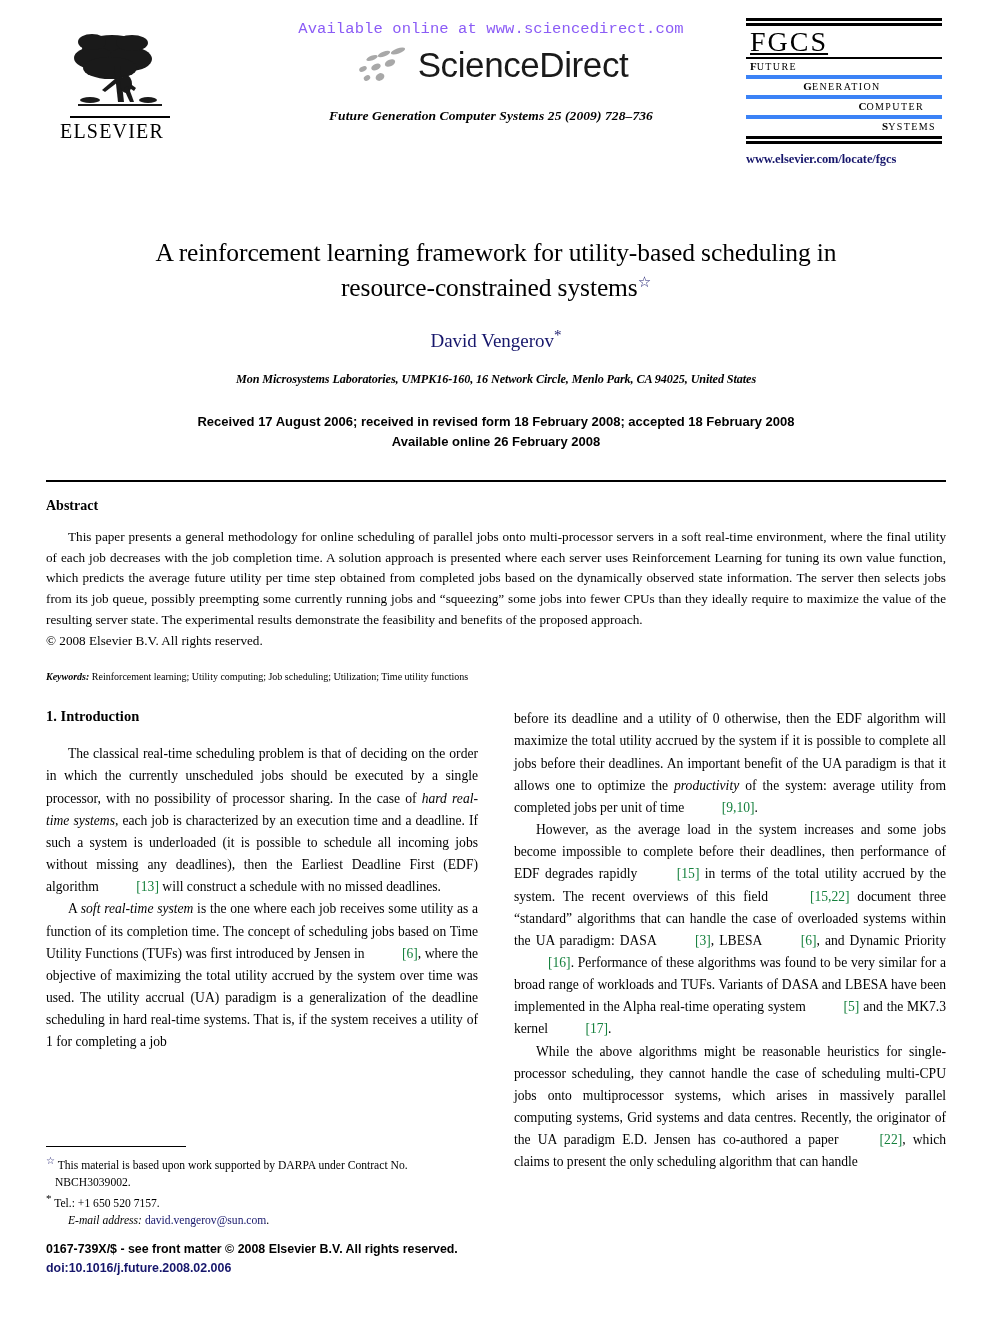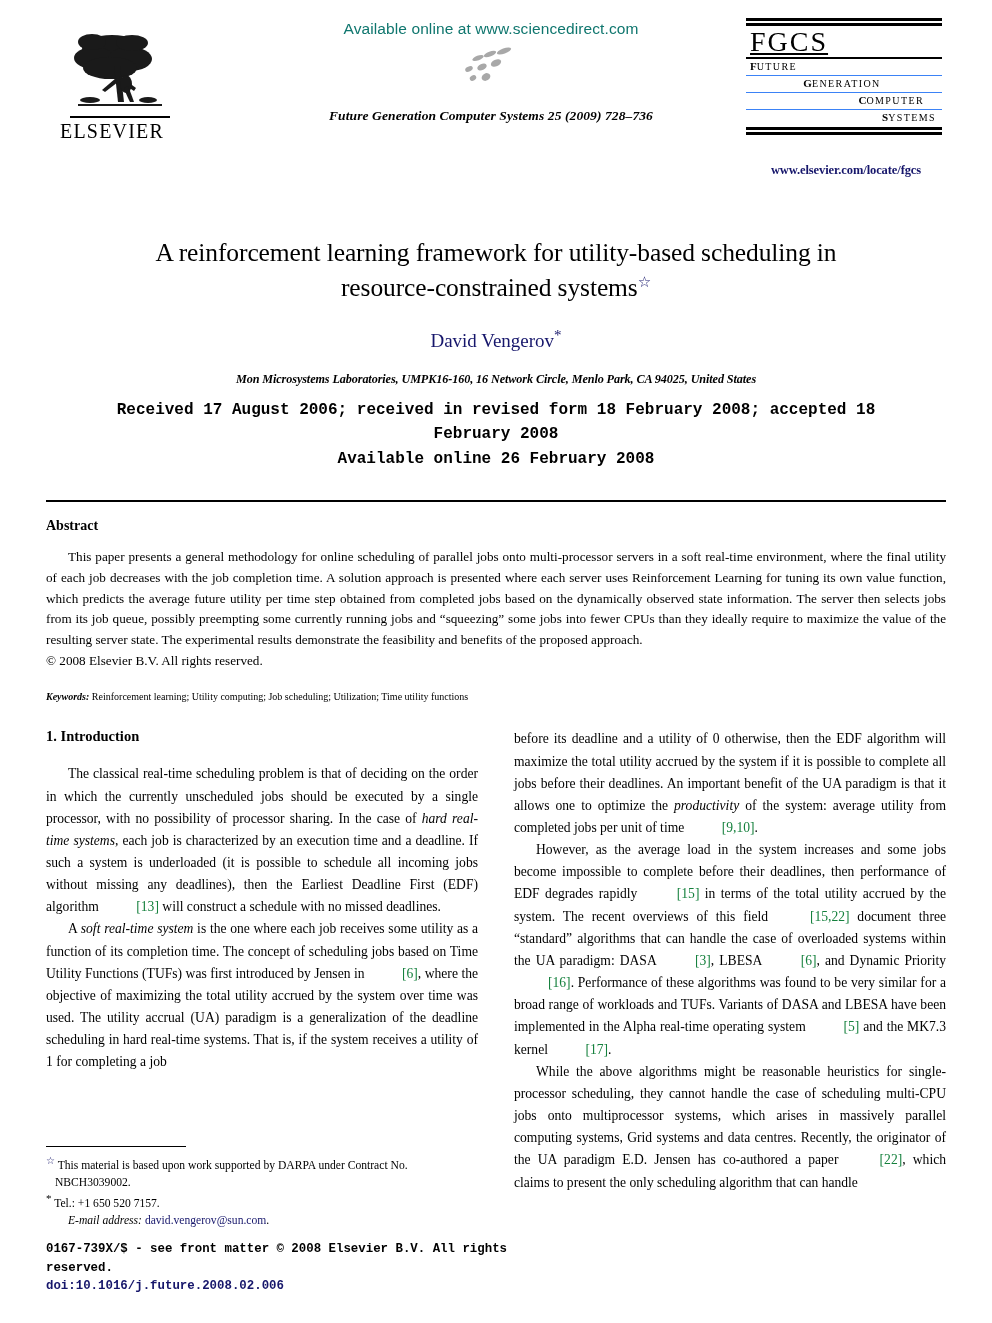--- a/index.html
+++ b/index.html
@@ -56,23 +56,23 @@
   }
 
   .sd-block {
     position: absolute;
     left: 215px;
     top: 20px;
     width: 460px;
     text-align: center;
   }
   .sd-available {
-    font-family: Liberation Sans, sans-serif;
+    font-family: Liberation Mono, monospace;
     font-size: 15.5px;
-    color: #0f766e;
+    color: #8b5cf6;
     letter-spacing: 0.1px;
   }
   .sd-logo-row {
     display: flex;
     align-items: center;
     justify-content: center;
     margin-top: 6px;
   }
   .sd-swoosh { width: 62px; height: 42px; }
   .sd-word {
@@ -110,38 +110,38 @@
     padding: 1px 0 0 4px;
     text-decoration: underline;
   }
   .fgcs-hr { height: 2px; background: #000; margin: 1px 0 0 0; }
   .fgcs-line {
     font-family: "Liberation Serif", serif;
     font-size: 10px;
     letter-spacing: 1.4px;
     line-height: 1.25;
     padding: 1px 4px 1px 0;
-    border-bottom: 1px solid #3b82f6;
+    border-bottom: 4px solid #3b82f6;
     white-space: nowrap;
   }
   .fgcs-l1 { text-align: left; padding-left: 4px;}
   .fgcs-l2 { text-align: center; }
   .fgcs-l3 { text-align: right; padding-right: 18px;}
   .fgcs-l4 { text-align: right; border-bottom: none; padding-right: 6px;}
   .cap-circle {
     display: inline-block;
     font-size: 11px;
     font-weight: bold;
     letter-spacing: 0;
   }
   .fgcs-bar-bot { height: 3px; background: #000; margin-top: 2px; }
   .fgcs-bar-bot2 { height: 3px; background: #000; margin-top: 2px; }
   .fgcs-url {
-    margin-top: 28px;
-    text-align: center;
+    margin-top: 8px;
+    text-align: left;
     font-family: "Liberation Serif", serif;
     font-weight: bold;
     font-size: 12.5px;
     color: #16166b;
     letter-spacing: -0.1px;
   }
 
   
   .title-block {
     margin: 36px 100px 0 100px;
@@ -169,24 +169,24 @@
   .author-star { font-size: 15px; vertical-align: super; }
   .affiliation {
     margin-top: 19px;
     font-family: "Liberation Serif", serif;
     font-style: italic;
     font-weight: bold;
     font-size: 12.2px;
     letter-spacing: -0.1px;
   }
   .history {
-    margin-top: 11px;
-    font-family: Liberation Mono, monospace;
-    font-weight: bold;
-    font-size: 16px;
+    margin-top: 25px;
+    font-family: Liberation Sans, sans-serif;
+    font-weight: bold;
+    font-size: 13px;
     line-height: 1.55;
   }
 
   
   .abs-rule {
     margin: 28px 46px 0 46px;
     height: 2px;
     background: #000;
   }
   .abstract-block {
@@ -268,21 +268,21 @@
   .fn-star-b { font-size: 11px; vertical-align: super; }
   .fn-indent { padding-left: 22px; text-indent: 0; }
   .fn-email-label { font-style: italic; }
   .link-blue { color: #16166b; }
 
   .imprint {
     position: absolute;
     left: 46px;
     top: 1240px;
     width: 500px;
-    font-family: Liberation Mono, monospace;
+    font-family: Liberation Sans, sans-serif;
     font-size: 12.4px;
     font-weight: bold;
     line-height: 1.5;
   }
   .doi { color: #16166b; font-weight: bold; }
 </style>
 </head>
 <body>
 
 <div class="page">
@@ -320,20 +320,21 @@
             <ellipse cx="44" cy="7" rx="7.5" ry="2.6" transform="rotate(-20 44 7)"></ellipse>
             <ellipse cx="30" cy="10" rx="6.5" ry="2.4" transform="rotate(-20 30 10)"></ellipse>
             <ellipse cx="18" cy="14" rx="6" ry="2.3" transform="rotate(-20 18 14)"></ellipse>
             <ellipse cx="36" cy="19" rx="5.5" ry="3.2" transform="rotate(-25 36 19)"></ellipse>
             <ellipse cx="22" cy="23" rx="5" ry="3" transform="rotate(-25 22 23)"></ellipse>
             <ellipse cx="9" cy="25" rx="4" ry="2.4" transform="rotate(-25 9 25)"></ellipse>
             <ellipse cx="26" cy="33" rx="4.6" ry="3.6" transform="rotate(-30 26 33)"></ellipse>
             <ellipse cx="13" cy="34" rx="3.4" ry="2.6" transform="rotate(-30 13 34)"></ellipse>
           </g>
         </svg>
+        <span class="sd-word">ScienceDirect</span>
       </div>
       <div class="journal-ref">Future Generation Computer Systems 25 (2009) 728–736</div>
     </div>
 
     <div class="fgcs-block">
       <div class="fgcs-box">
         <div class="fgcs-bar-top"></div>
         <div class="fgcs-bar-top2"></div>
         <div class="fgcs-acronym">FGCS</div>
         <div class="fgcs-hr"></div>

